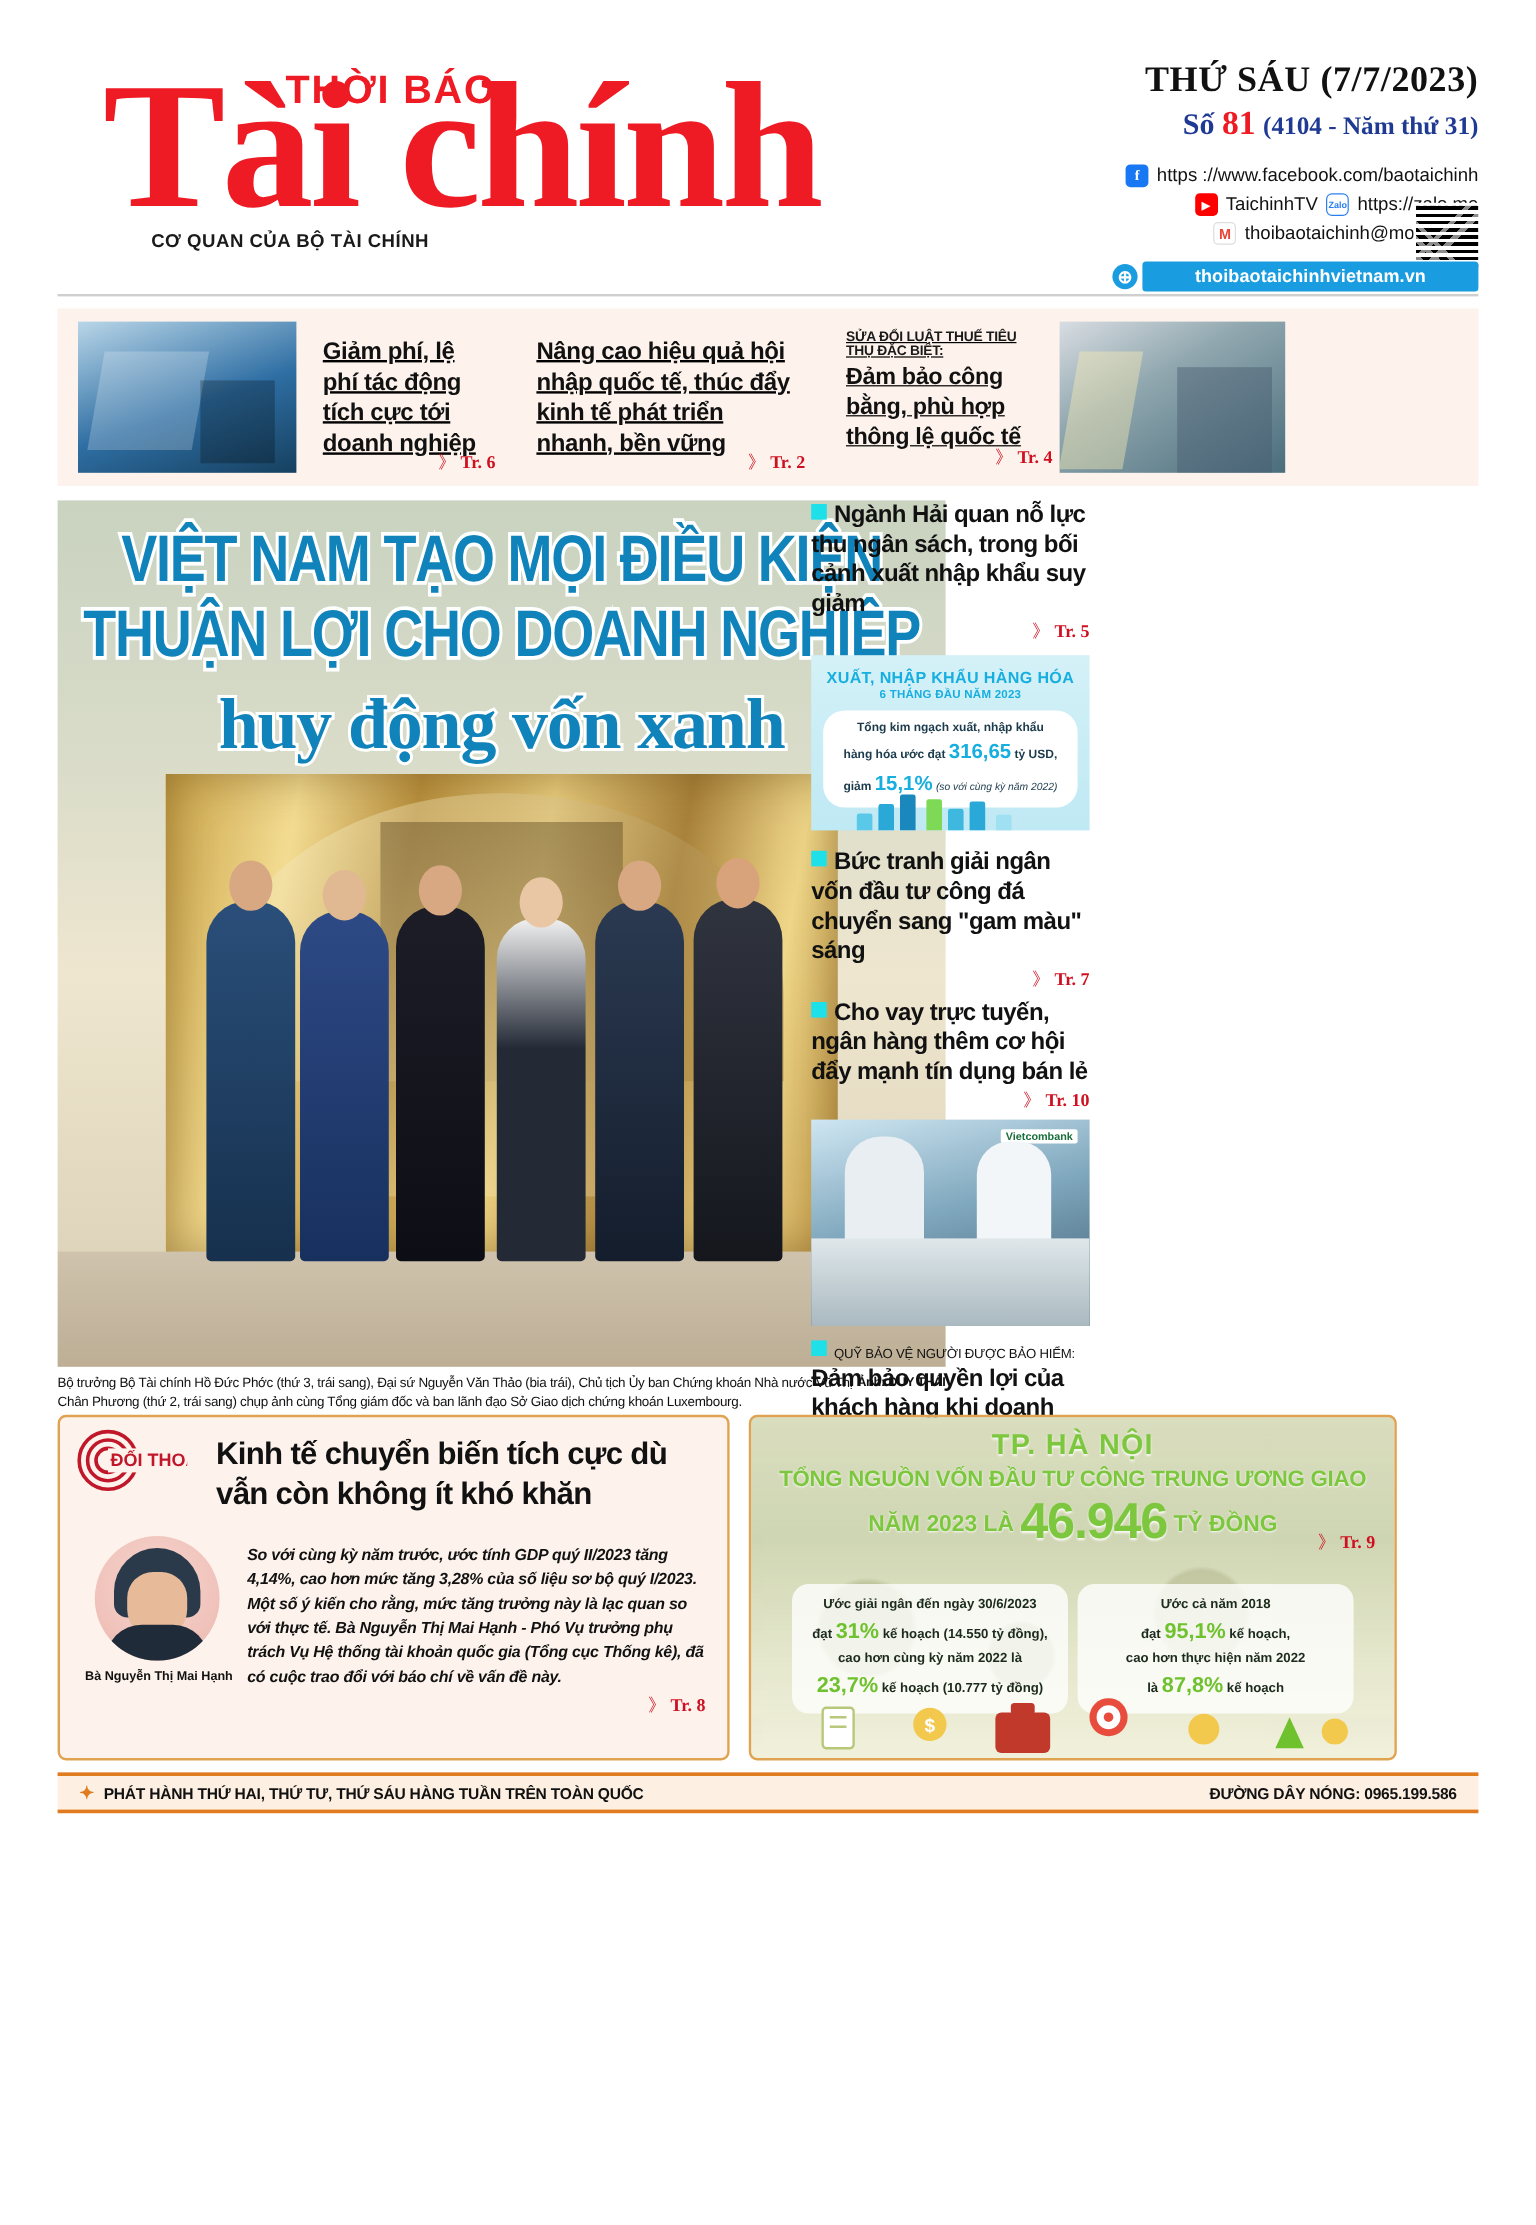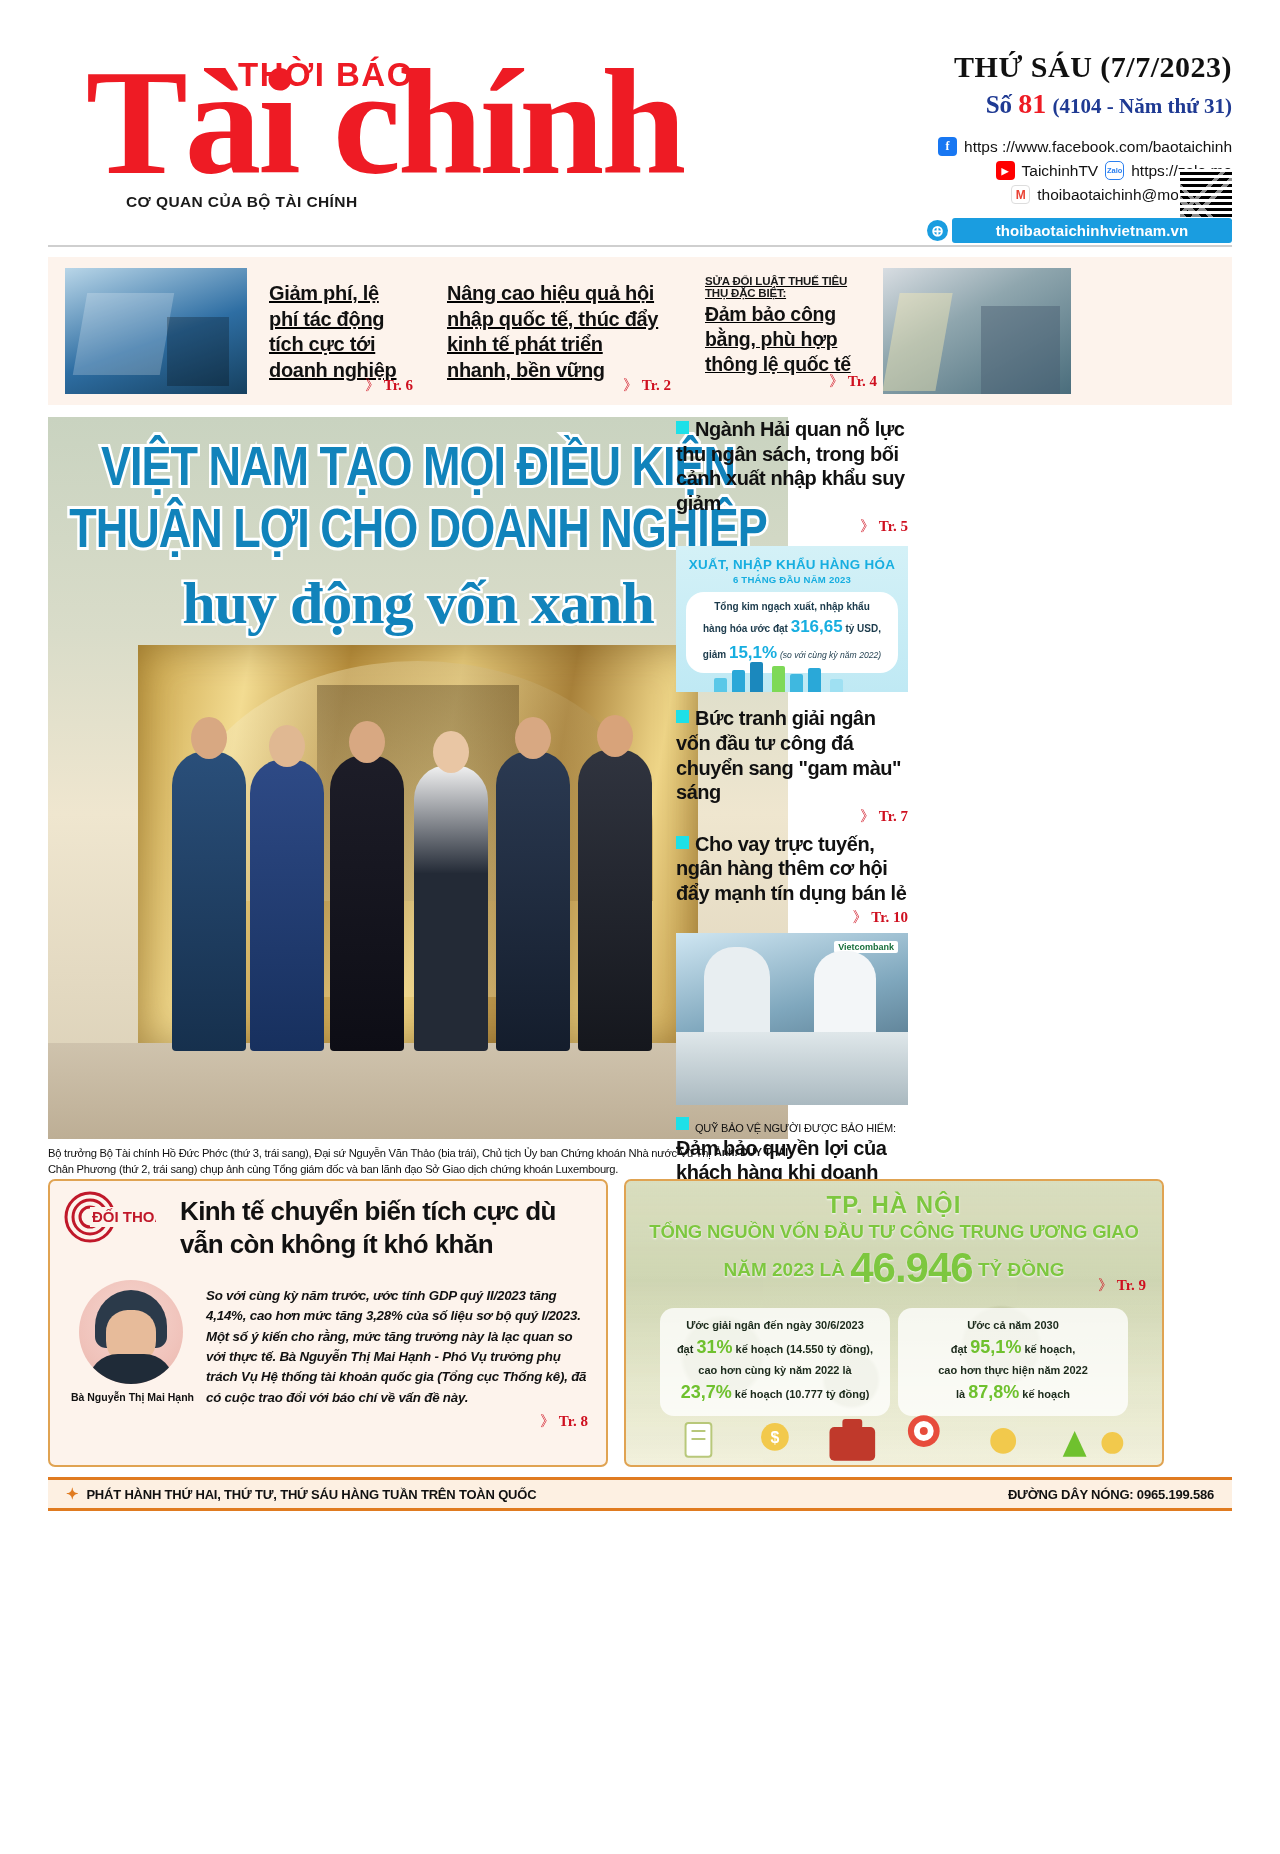--- a/index.html
+++ b/index.html
@@ -412,21 +412,21 @@
       radial-gradient(circle at 70% 58%, rgba(170,175,130,.5) 0 9%, transparent 10%),
       linear-gradient(180deg, rgba(205,210,170,.35), rgba(235,235,210,.1));
     opacity:.85;
   }
   .hn-wrap { position: relative; text-align: center; }
   .hn-t1 { font-size: 24px; font-weight: 800; color: #7dc73f; letter-spacing: 1px; text-shadow: 0 1px 2px rgba(255,255,255,.9); }
   .hn-t2 { font-size: 18.5px; font-weight: 800; color: #7dc73f; margin-top: 2px; letter-spacing: -0.2px; text-shadow: 0 1px 2px rgba(255,255,255,.9); }
   .hn-t3 { font-size: 19px; font-weight: 800; color: #7dc73f; margin-top: 1px; text-shadow: 0 1px 2px rgba(255,255,255,.9); }
   .hn-big { font-size: 42px; font-weight: 800; color: #7dc73f; vertical-align: -6px; letter-spacing: -1px; }
   .hn-tr { position: absolute; right: 16px; top: 95px; }
-  .hn-cards { display: flex; gap: 8px; padding: 0 34px; margin-top: 16px; position: relative; }
+  .hn-cards { display: flex; gap: 8px; padding: 0 34px; margin-top: 28px; position: relative; }
   .hn-card {
     flex: 1; background: rgba(255,255,255,.78); border-radius: 14px;
     padding: 9px 8px; font-size: 11px; line-height: 1.55; color: #1b2a1b;
     font-weight: 700; text-align: center;
   }
   .hn-g { color: #6fc12e; font-size: 18px; font-weight: 800; }
   .hn-icons { position:absolute; left:0; bottom:0; width:100%; height:64px; }
 
   
   .footer {
@@ -696,21 +696,21 @@
             <span>kế hoạch (14.550 tỷ đồng),</span>
           </div>
           <div>cao hơn cùng kỳ năm 2022 là</div>
           <div>
             <span class="hn-g">23,7%</span>
             <span>kế hoạch (10.777 tỷ đồng)</span>
           </div>
         </div>
 
         <div class="hn-card">
-          <div>Ước cả năm 2030</div>
+          <div>Ước cả năm 2018</div>
           <div>
             <span>đạt</span>
             <span class="hn-g">95,1%</span>
             <span>kế hoạch,</span>
           </div>
           <div>cao hơn thực hiện năm 2022</div>
           <div>
             <span>là</span>
             <span class="hn-g">87,8%</span>
             <span>kế hoạch</span>

